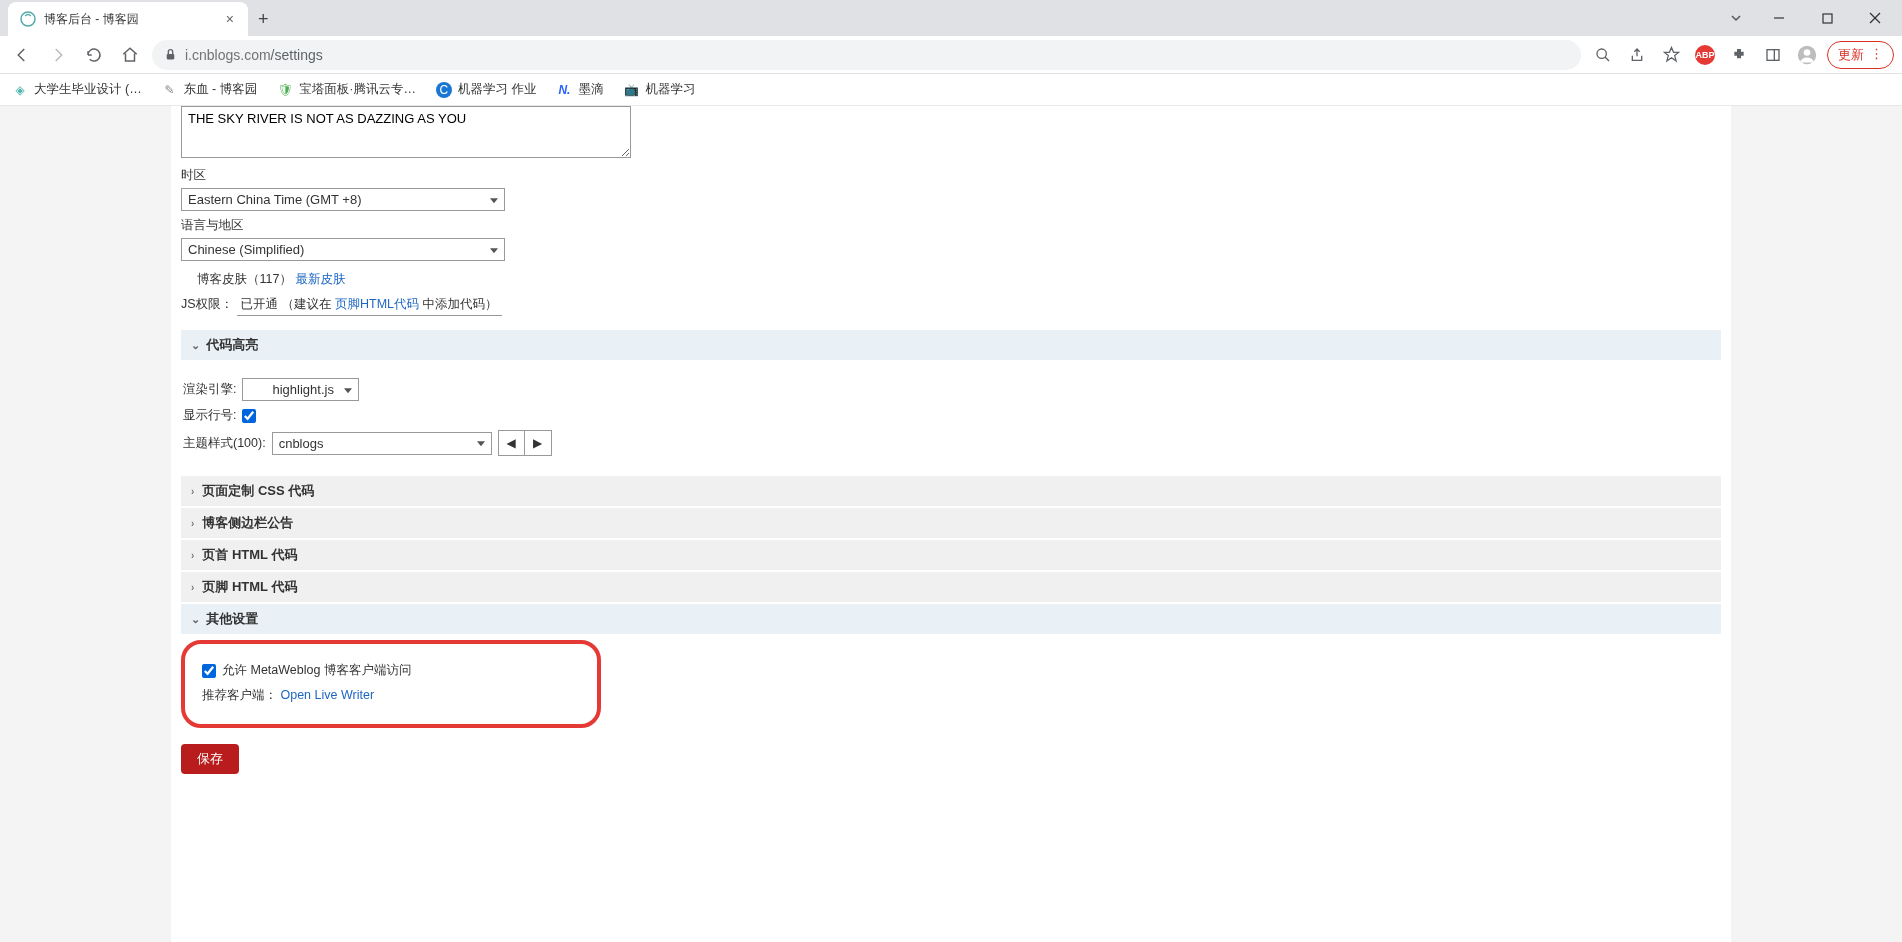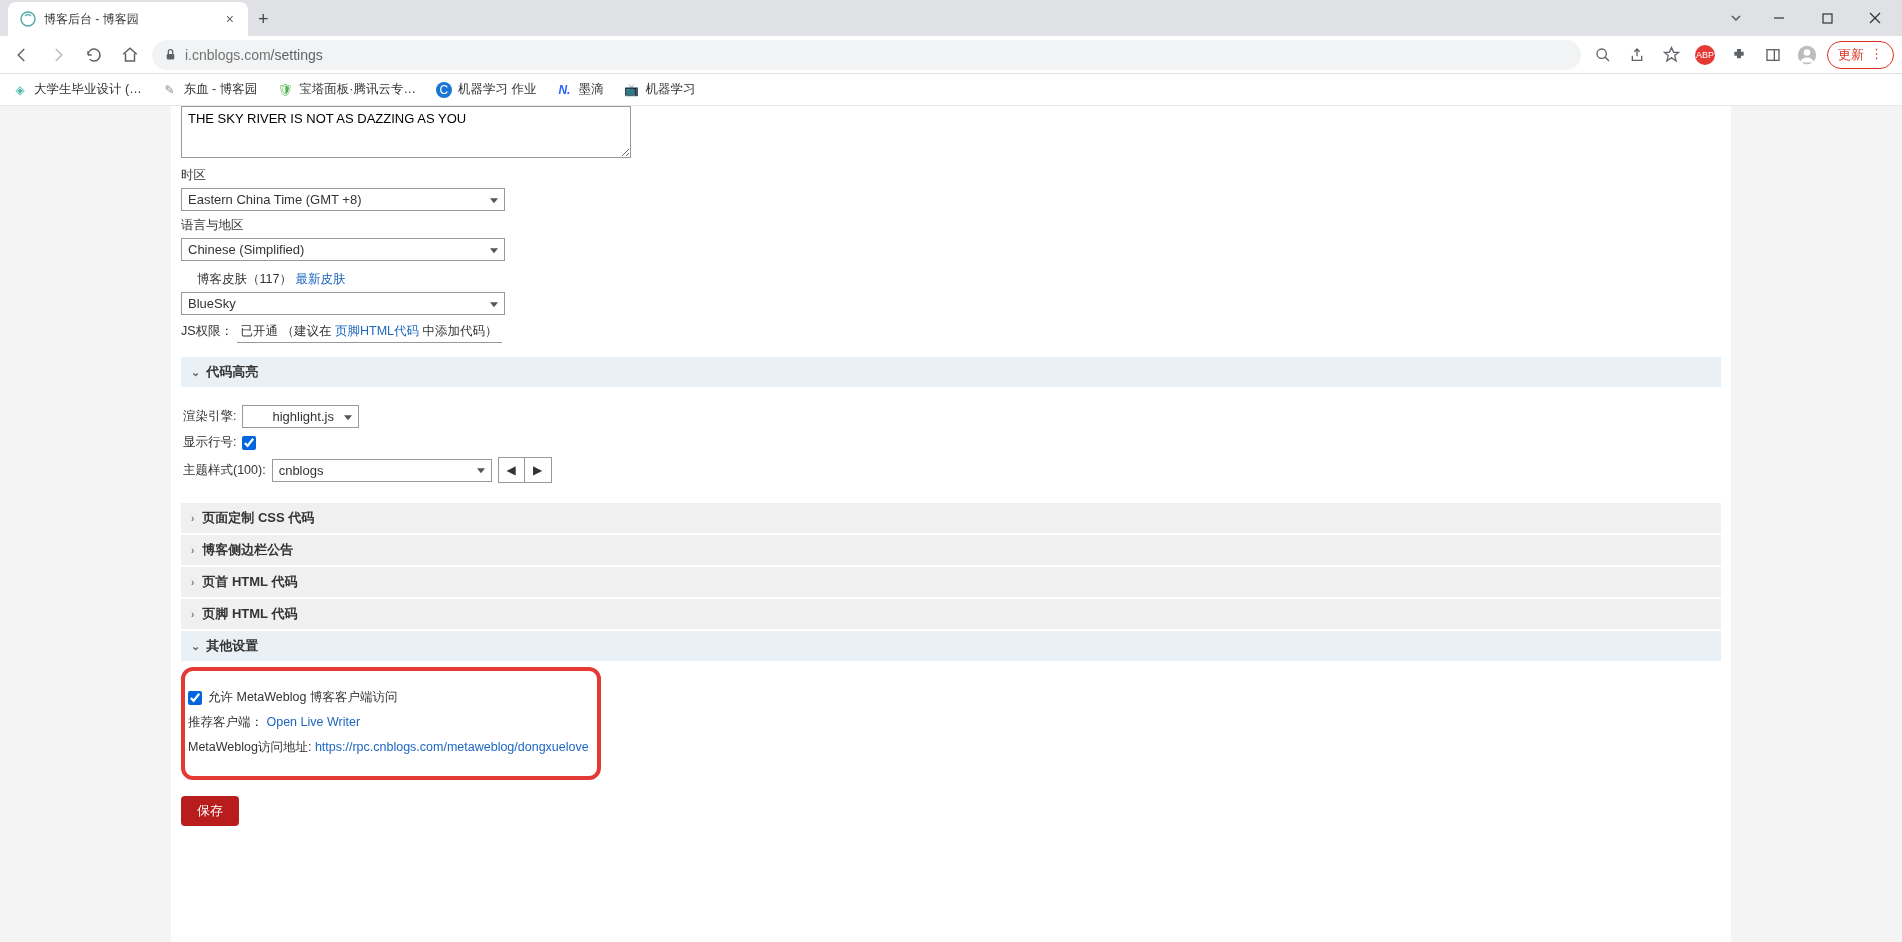--- a/index.html
+++ b/index.html
@@ -20,21 +20,21 @@
     .addr-bar { background: #fff; display: flex; align-items: center; height: 38px; padding: 0 8px; gap: 8px; border-bottom: 1px solid #e0e0e0; }
     .nav-btn { width: 28px; height: 28px; display: flex; align-items: center; justify-content: center; color: #5f6368; cursor: pointer; border-radius: 50%; }
     .nav-btn.disabled { color: #bbb; }
     .url-box { flex: 1; display: flex; align-items: center; background: #f1f3f4; border-radius: 16px; height: 30px; padding: 0 12px; gap: 8px; }
     .lock-icon { color: #5f6368; font-size: 13px; }
     .url-text { flex: 1; font-size: 14px; color: #202124; }
     .url-text .domain { color: #737373; }
     .url-text .path { color: #5f6368; }
     .addr-icons { display: flex; gap: 6px; align-items: center; }
     .addr-icon { width: 28px; height: 28px; display: flex; align-items: center; justify-content: center; color: #5f6368; cursor: pointer; border-radius: 4px; }
-    .abp { background: #e53935; color:#fff; border-radius: 50%; font-size: 9px; font-weight: normal; width:20px; height:20px; display:flex; align-items:center; justify-content:center;}
+    .abp { background: #e53935; color:#fff; border-radius: 50%; font-size: 9px; font-weight: bold; width:20px; height:20px; display:flex; align-items:center; justify-content:center;}
     .update-btn { border: 1px solid #d93025; color: #d93025; border-radius: 14px; padding: 4px 10px; font-size: 13px; display: flex; align-items: flex-start; gap: 6px; cursor:pointer; }
     .three-dots-v { color: #d93025; }
     
     .bookmarks { background: #fff; display: flex; align-items: center; height: 32px; padding: 0 12px; gap: 20px; border-bottom: 1px solid #e8e8e8; }
     .bm { display: flex; align-items: center; gap: 6px; font-size: 12.5px; color: #333; cursor: pointer; white-space: nowrap; }
     .bm-icon { width: 16px; height: 16px; display: flex; align-items: center; justify-content: center; border-radius: 3px; font-size: 12px; }
     
     
     .page { background: #f4f4f4; height: calc(942px - 36px - 38px - 32px); display: flex; justify-content: center; overflow-y: auto; }
     .content { width: 1560px; background: #fff; padding: 0 10px 20px 10px; }
@@ -61,21 +61,21 @@
     .inline-row { display: flex; align-items: center; gap: 6px; font-size: 12.5px; margin: 6px 0; }
     .cb { width: 14px; height: 14px; accent-color: #0066dd; }
     
     .arrow-btns { display: inline-flex; border: 1px solid #999; }
     .arrow-btn { width: 26px; height: 24px; display: flex; align-items: center; justify-content: center; border-right: 1px solid #999; cursor: pointer; background: #fff; font-size:12px;}
     .arrow-btn:last-child { border-right: none; }
     
     .sec-collapse { background: #f0f0f0; padding: 6px 10px; font-size: 13px; font-weight: bold; color: #333; display: flex; align-items: center; gap: 8px; cursor: pointer; margin-bottom: 2px; }
     .expand-icon { font-size: 10px; color: #777; }
     
-    .highlight-box { border: 4px solid #e53935; border-radius: 12px; padding: 12px 3px; margin: 6px 0; width: 420px;}
+    .highlight-box { border: 4px solid #e53935; border-radius: 20px; padding: 12px 17px; margin: 6px 0; width: 420px;}
     .meta-row { font-size: 12.5px; margin: 8px 0; }
     
     .save-btn { background: #b91c1c; color: #fff; border: none; border-radius: 4px; padding: 6px 16px; font-size: 13px; cursor: pointer; margin-top: 10px; }
     
     svg { display: block; }
   </style>
 </head>
 <body>
 
 <div class="browser-chrome">
@@ -226,21 +226,20 @@
       <div class="label">时区</div>
       <div class="select-box"><span>Eastern China Time (GMT +8)</span></div>
       
       <div class="label">语言与地区</div>
       <div class="select-box"><span>Chinese (Simplified)</span></div>
       
       <div class="skin-row">
         <span>博客皮肤</span><span class="count">（117）</span>
         <a class="link">最新皮肤</a>
       </div>
-      <div class="select-box"><span>BlueSky</span></div>
       
       <div class="js-row">
         <span>JS权限：</span>
         <span class="underline-seg">
           <span>已开通</span>
           <span>（建议在 </span><a class="link">页脚HTML代码</a><span> 中添加代码）</span>
         </span>
       </div>
       
       <div class="section-hdr">
@@ -290,22 +289,19 @@
       
       <div class="highlight-box">
         <div class="inline-row">
           <input type="checkbox" class="cb" checked="" style="">
           <span>允许 MetaWeblog 博客客户端访问</span>
         </div>
         <div class="meta-row">
           <span>推荐客户端：</span>
           <a class="link">Open Live Writer</a>
         </div>
-        <div class="meta-row">
-          <span>MetaWeblog访问地址: </span><a class="link">https://rpc.cnblogs.com/metaweblog/dongxuelove</a>
-        </div>
       </div>
       
       <button class="save-btn">保存</button>
       
     </div>
   </div>
 </div>
 
 </body></html>

